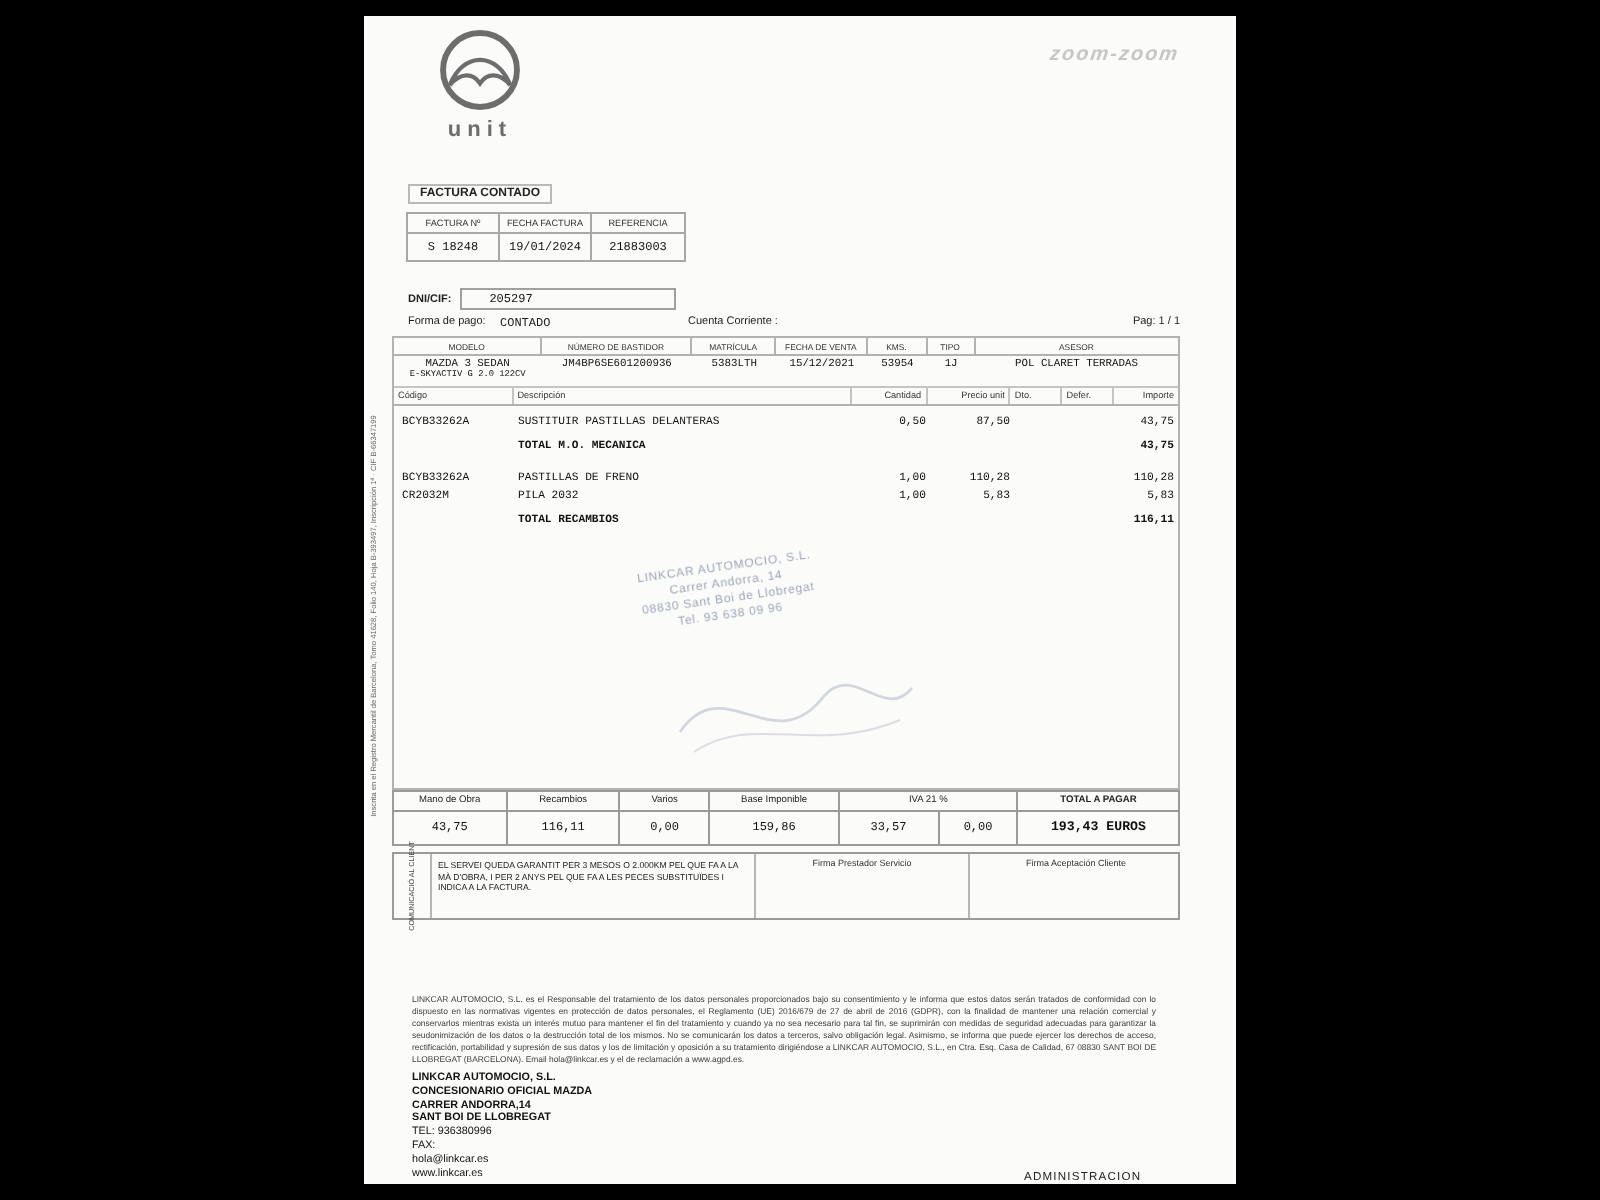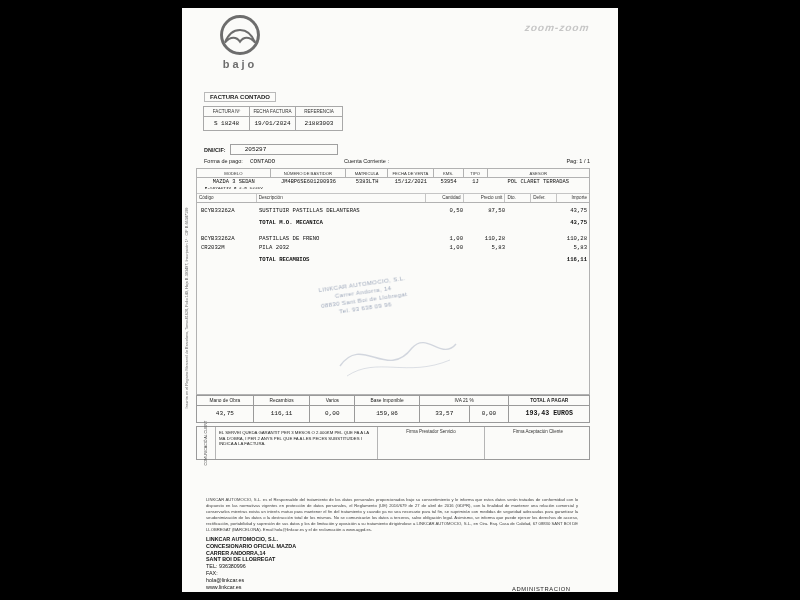--- a/index.html
+++ b/index.html
@@ -90,21 +90,21 @@
 <body>
 
 <div id="stage">
   <div class="paper">
 
     <div class="abs logo-wrap">
       <svg width="42" height="42" viewBox="0 0 100 100">
         <circle cx="50" cy="50" r="44" fill="none" stroke="#6d6d6d" stroke-width="7"></circle>
         <path d="M14 68 C30 28 70 28 86 68 C72 52 58 54 50 66 C42 54 28 52 14 68 Z" fill="none" stroke="#6d6d6d" stroke-width="5"></path>
       </svg>
-      <div class="wordmark">bajo</div>
+      <div class="wordmark">unit</div>
     </div>
     <div class="abs slogan">zoom-zoom</div>
 
     <div class="abs fc-title">FACTURA CONTADO</div>
 
     <div class="abs hdr-table">
       <div class="hdr-row">
         <div class="hdr-cell">FACTURA Nº</div>
         <div class="hdr-cell">FECHA FACTURA</div>
         <div class="hdr-cell">REFERENCIA</div>

